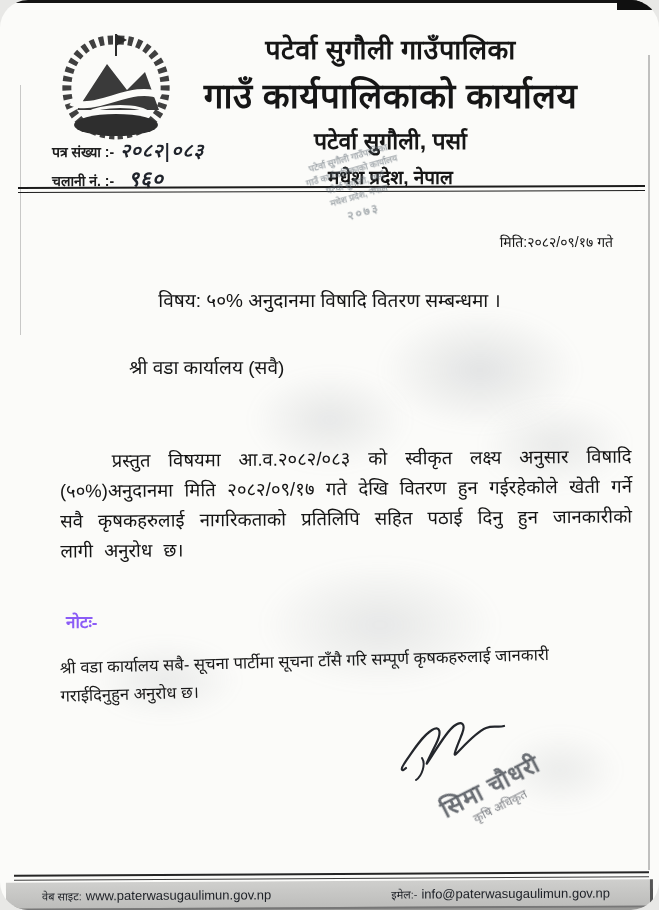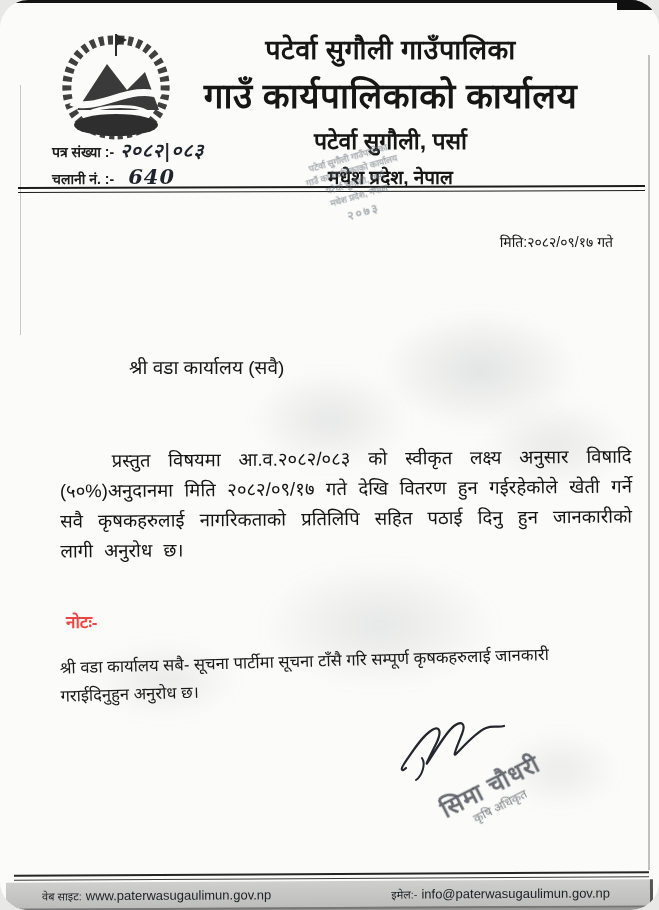--- a/index.html
+++ b/index.html
@@ -41,21 +41,21 @@
   .stamp-wm .yr{font-size:12px;margin-top:4px;letter-spacing:2px;}
   
   .date{position:absolute;right:46px;top:232px;font-size:14px;color:#181818;}
   .subject{position:absolute;left:60px;right:60px;top:287px;text-align:center;font-size:19px;color:#141414;}
   .addr{position:absolute;left:85px;font-size:19px;color:#161616;margin-left:44px;}
   .body-par{
     position:absolute;left:60px;top:444px;width:572px;
     font-size:18.5px;line-height:30px;color:#141414;text-align:justify;
     text-indent:52px;word-spacing:6px;transform:rotate(-.5deg);
   }
-  .note-label{position:absolute;left:66px;top:610px;font-size:17px;font-weight:bold;color:#ef4444;}
+  .note-label{position:absolute;left:66px;top:610px;font-size:17px;font-weight:bold;color:#8b5cf6;}
   .note-text{
     position:absolute;left:60px;top:646px;width:548px;
     font-size:16.5px;line-height:28px;color:#1a1a1a;transform:rotate(-1.6deg);
   }
   
   .sig{position:absolute;left:392px;top:706px;width:120px;height:88px;}
   .sig-stamp{
     position:absolute;left:408px;top:768px;width:170px;text-align:center;
     transform:rotate(-27deg);color:rgba(70,75,82,.8);filter:blur(.4px);
   }
@@ -111,35 +111,36 @@
     <div class="h1">पटेर्वा सुगौली गाउँपालिका</div>
     <div class="h2">गाउँ कार्यपालिकाको कार्यालय</div>
     <div class="h3">पटेर्वा सुगौली, पर्सा</div>
     <div class="h4">मधेश प्रदेश, नेपाल</div>
   </div>
 
   <div class="meta" style="top:137px;">
     <span>पत्र संख्या :-</span><span class="hand">२०८२|०८३</span>
   </div>
   <div class="meta" style="top:164px;">
-    <span>चलानी नं. :-</span><span class="hand" style="font-size:21px;margin-left:14px;">640</span>
+    <span>चलानी नं. :-</span><span class="hand" style="font-size:21px;margin-left:14px;">९६०</span>
   </div>
 
   <div class="rule-top"></div>
 
   <div class="stamp-wm">
     <div>पटेर्वा सुगौली गाउँपालिका</div>
     <div>गाउँ कार्यपालिकाको कार्यालय</div>
     <div>पटेर्वा सुगौली, पर्सा</div>
     <div>मधेश प्रदेश, नेपाल</div>
     <div class="yr">२०७३</div>
   </div>
 
   <div class="date">मिति:२०८२/०९/१७ गते</div>
 
+  <div class="subject">विषय: ५०% अनुदानमा विषादि वितरण सम्बन्धमा ।</div>
 
   <div class="addr" style="top:354px;">श्री वडा कार्यालय (सवै)</div>
 
   <div class="body-par">प्रस्तुत विषयमा आ.व.२०८२/०८३ को स्वीकृत लक्ष्य अनुसार विषादि (५०%)अनुदानमा मिति २०८२/०९/१७ गते देखि वितरण हुन गईरहेकोले खेती गर्ने सवै कृषकहरुलाई नागरिकताको प्रतिलिपि सहित पठाई दिनु हुन जानकारीको लागी अनुरोध छ।</div>
 
   <div class="note-label">नोटः-</div>
   <div class="note-text">श्री वडा कार्यालय सबै- सूचना पार्टीमा सूचना टाँसै गरि सम्पूर्ण कृषकहरुलाई जानकारी गराईदिनुहुन अनुरोध छ।</div>
 
   <svg class="sig" viewBox="0 0 120 88">
     <path d="M14,62 C10,66 8,64 12,58 C20,46 30,30 40,24 C48,19 50,26 44,38 C38,50 32,62 36,56 C44,44 54,26 62,20 C70,14 74,18 70,28 C66,38 60,52 64,48 C72,40 84,26 94,22 C102,19 106,22 112,20" fill="none" stroke="#23262c" stroke-width="2.2" stroke-linecap="round"></path>

